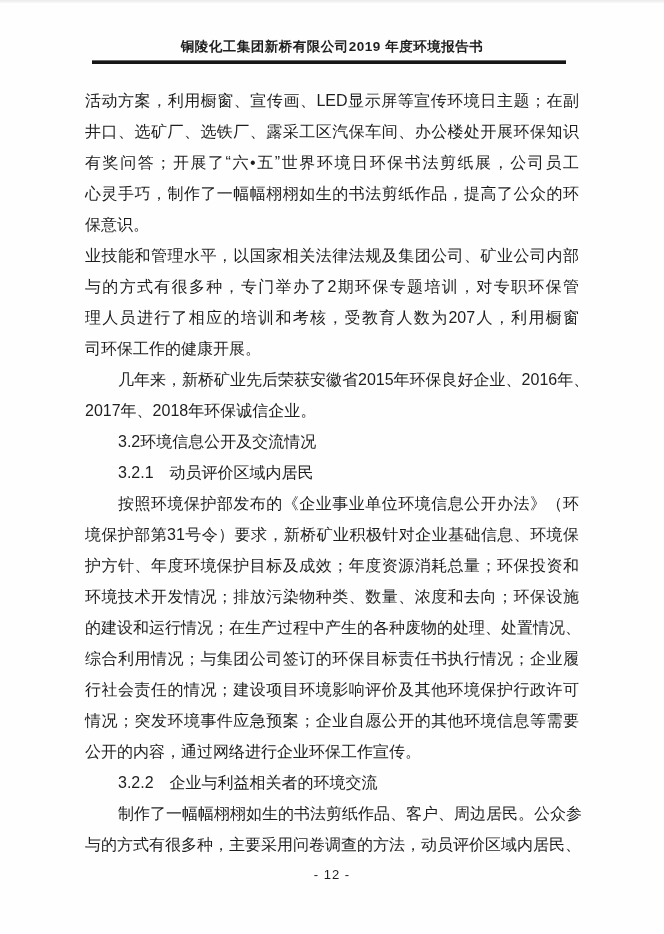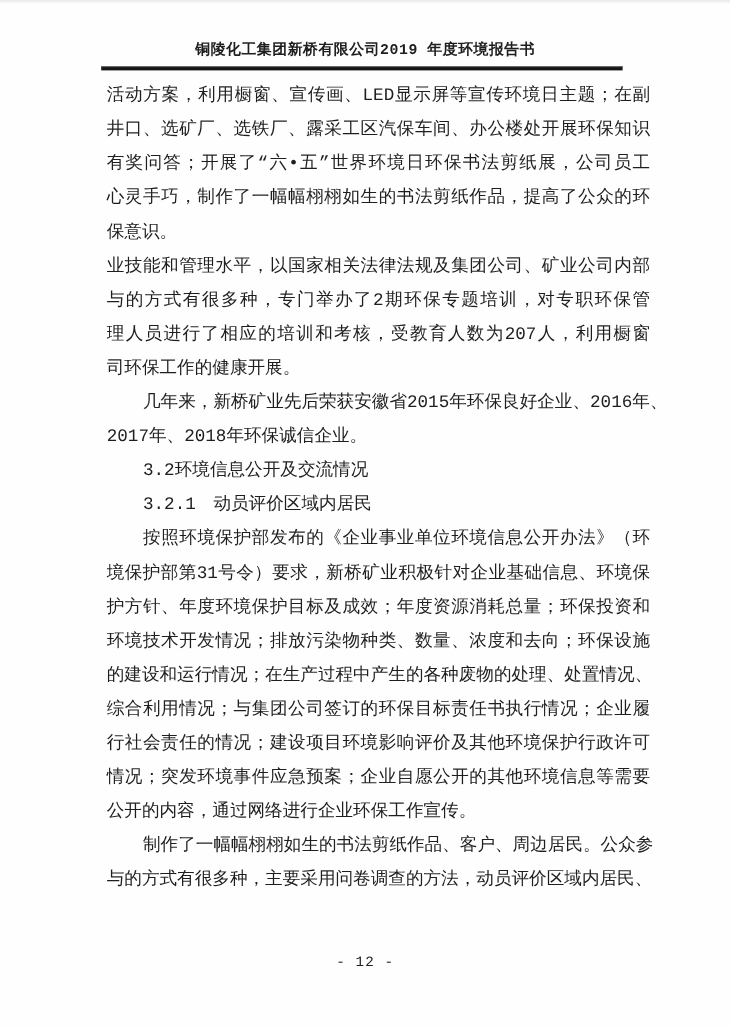--- a/index.html
+++ b/index.html
@@ -6,21 +6,21 @@
     margin: 0;
     padding: 0;
     background: #ffffff;
   }
   .page {
     position: relative;
     width: 664px;
     height: 934px;
     background: #fefefe;
     overflow: hidden;
-    font-family: Liberation Mono, monospace;
+    font-family: Liberation Sans, sans-serif;
     color: #1e1e1e;
   }
   .scan-edge {
     position: absolute;
     top: 0; left: 0; right: 0;
     height: 3px;
     background: linear-gradient(#eaeaea, #f9f9f9);
   }
   .header-title {
     position: absolute;
@@ -39,26 +39,25 @@
     top: 60px;
     left: 92px;
     width: 474px;
     height: 4px;
     background: #161616;
     border-top: 1px solid #6a6a6a;
     box-sizing: border-box;
   }
   .doc-body {
     position: absolute;
-    top: 72px;
+    top: 85px;
     left: 85px;
     width: 494px;
     font-size: 16px;
     line-height: 31px;
-    margin-left: 12px;
   }
   .block { margin: 0; }
   .line {
     height: 31px;
     white-space: nowrap;
     overflow: visible;
     text-align: justify;
     text-align-last: justify;
     text-justify: inter-character;
   }
@@ -113,20 +112,23 @@
         <div class="line indent">按照环境保护部发布的《企业事业单位环境信息公开办法》（环</div>
         <div class="line">境保护部第31号令）要求，新桥矿业积极针对企业基础信息、环境保</div>
         <div class="line">护方针、年度环境保护目标及成效；年度资源消耗总量；环保投资和</div>
         <div class="line">环境技术开发情况；排放污染物种类、数量、浓度和去向；环保设施</div>
         <div class="line">的建设和运行情况；在生产过程中产生的各种废物的处理、处置情况、</div>
         <div class="line">综合利用情况；与集团公司签订的环保目标责任书执行情况；企业履</div>
         <div class="line">行社会责任的情况；建设项目环境影响评价及其他环境保护行政许可</div>
         <div class="line">情况；突发环境事件应急预案；企业自愿公开的其他环境信息等需要</div>
         <div class="line closed">公开的内容，通过网络进行企业环保工作宣传。</div>
       </div>
+      <div class="block heading">
+        <div class="line indent closed">3.2.2　企业与利益相关者的环境交流</div>
+      </div>
       <div class="block paragraph">
         <div class="line indent">制作了一幅幅栩栩如生的书法剪纸作品、客户、周边居民。公众参</div>
         <div class="line">与的方式有很多种，主要采用问卷调查的方法，动员评价区域内居民、</div>
       </div>
     </div>
 
   <div class="footer">- 12 -</div>
 </div>
 
 </body></html>

